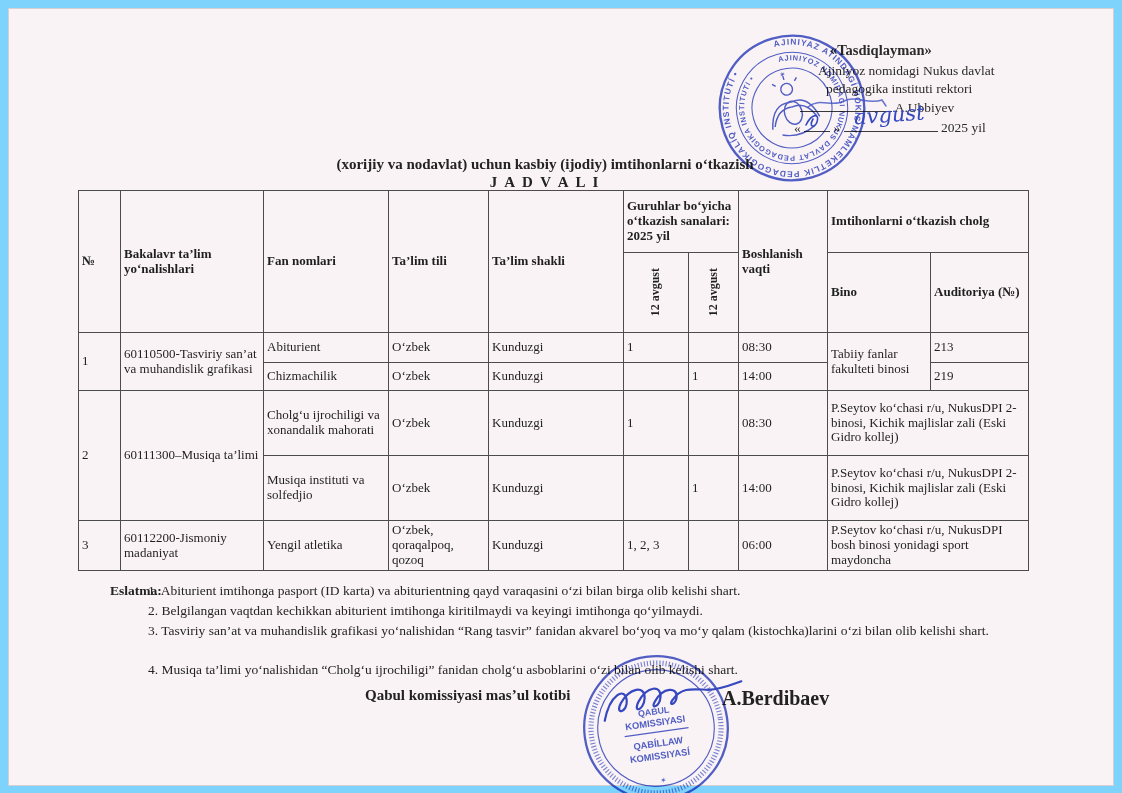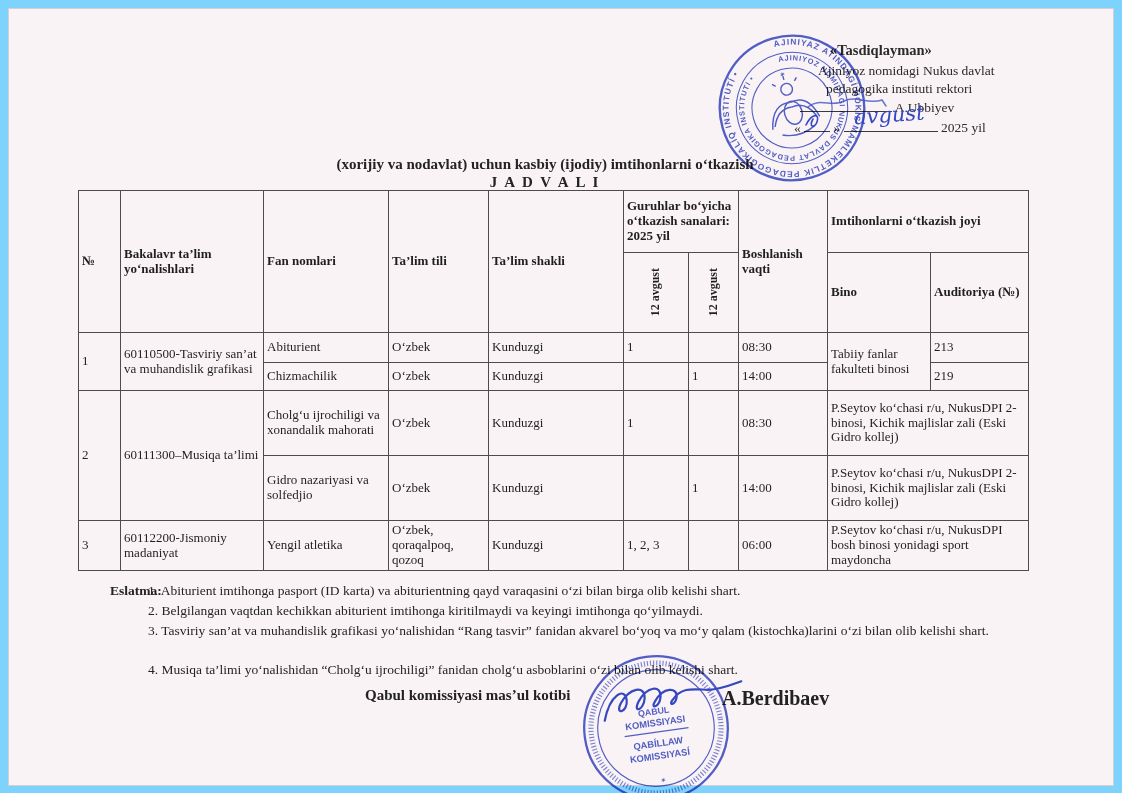--- a/index.html
+++ b/index.html
@@ -103,21 +103,21 @@
       </colgroup>
       <tbody>
           <tr style="height:62px;">
         <td class="hdr" rowspan="2">№</td>
         <td class="hdr" rowspan="2">Bakalavr ta’lim yo‘nalishlari</td>
         <td class="hdr" rowspan="2">Fan nomlari</td>
         <td class="hdr" rowspan="2">Ta’lim tili</td>
         <td class="hdr" rowspan="2">Ta’lim shakli</td>
         <td class="hdr" colspan="2">Guruhlar bo‘yicha o‘tkazish sanalari: 2025 yil</td>
         <td class="hdr" rowspan="2">Boshlanish vaqti</td>
-        <td class="hdr" colspan="2">Imtihonlarni o‘tkazish joyi</td>
+        <td class="hdr" colspan="2">Imtihonlarni o‘tkazish cholg</td>
       </tr>
       <tr style="height:80px;">
         <td>
               <div class="vtext">12 avgust</div>
             </td>
         <td>
               <div class="vtext">12 avgust</div>
             </td>
         <td class="hdr">Bino</td>
         <td class="hdr">Auditoriya (№)</td>
@@ -150,21 +150,21 @@
         <td rowspan="2">60111300–Musiqa ta’limi</td>
         <td>Cholg‘u ijrochiligi va xonandalik mahorati</td>
         <td>O‘zbek</td>
         <td>Kunduzgi</td>
         <td>1</td>
         <td></td>
         <td>08:30</td>
         <td colspan="2" class="small">P.Seytov ko‘chasi r/u, NukusDPI 2-binosi, Kichik majlislar zali (Eski Gidro kollej)</td>
       </tr>
       <tr style="height:65px;">
-        <td>Gidro nazariyasi va solfedjio</td>
+        <td>Musiqa instituti va solfedjio</td>
         <td>O‘zbek</td>
         <td>Kunduzgi</td>
         <td></td>
         <td>1</td>
         <td>14:00</td>
         <td colspan="2" class="small">P.Seytov ko‘chasi r/u, NukusDPI 2-binosi, Kichik majlislar zali (Eski Gidro kollej)</td>
       </tr>
 
       <tr style="height:50px;">
         <td>3</td>

